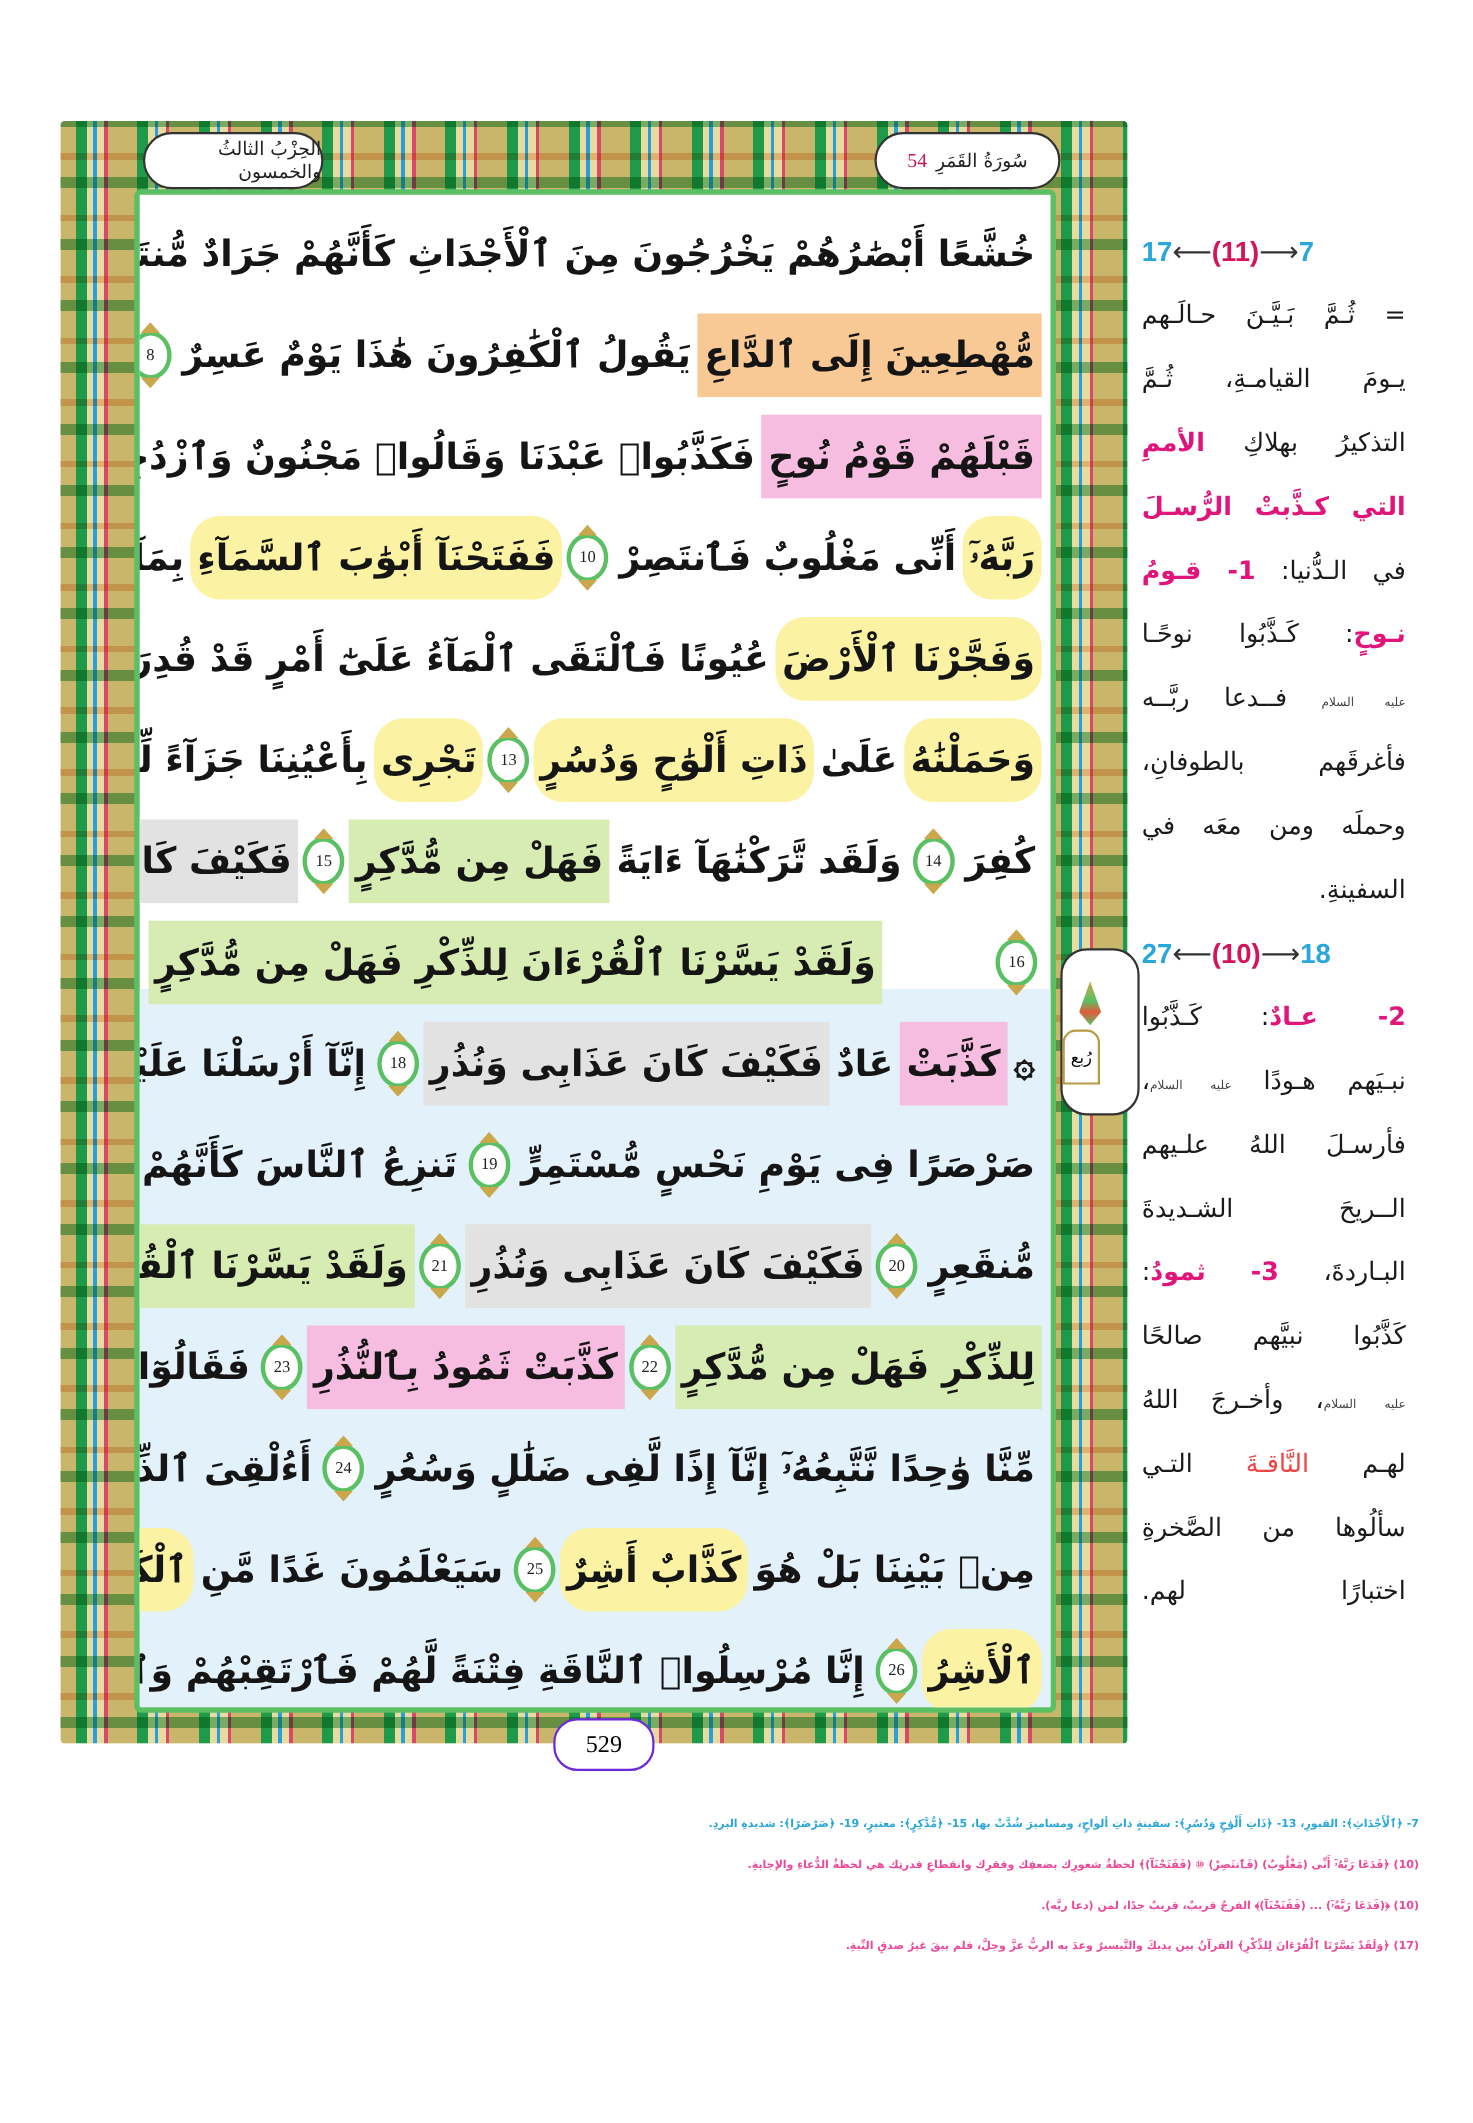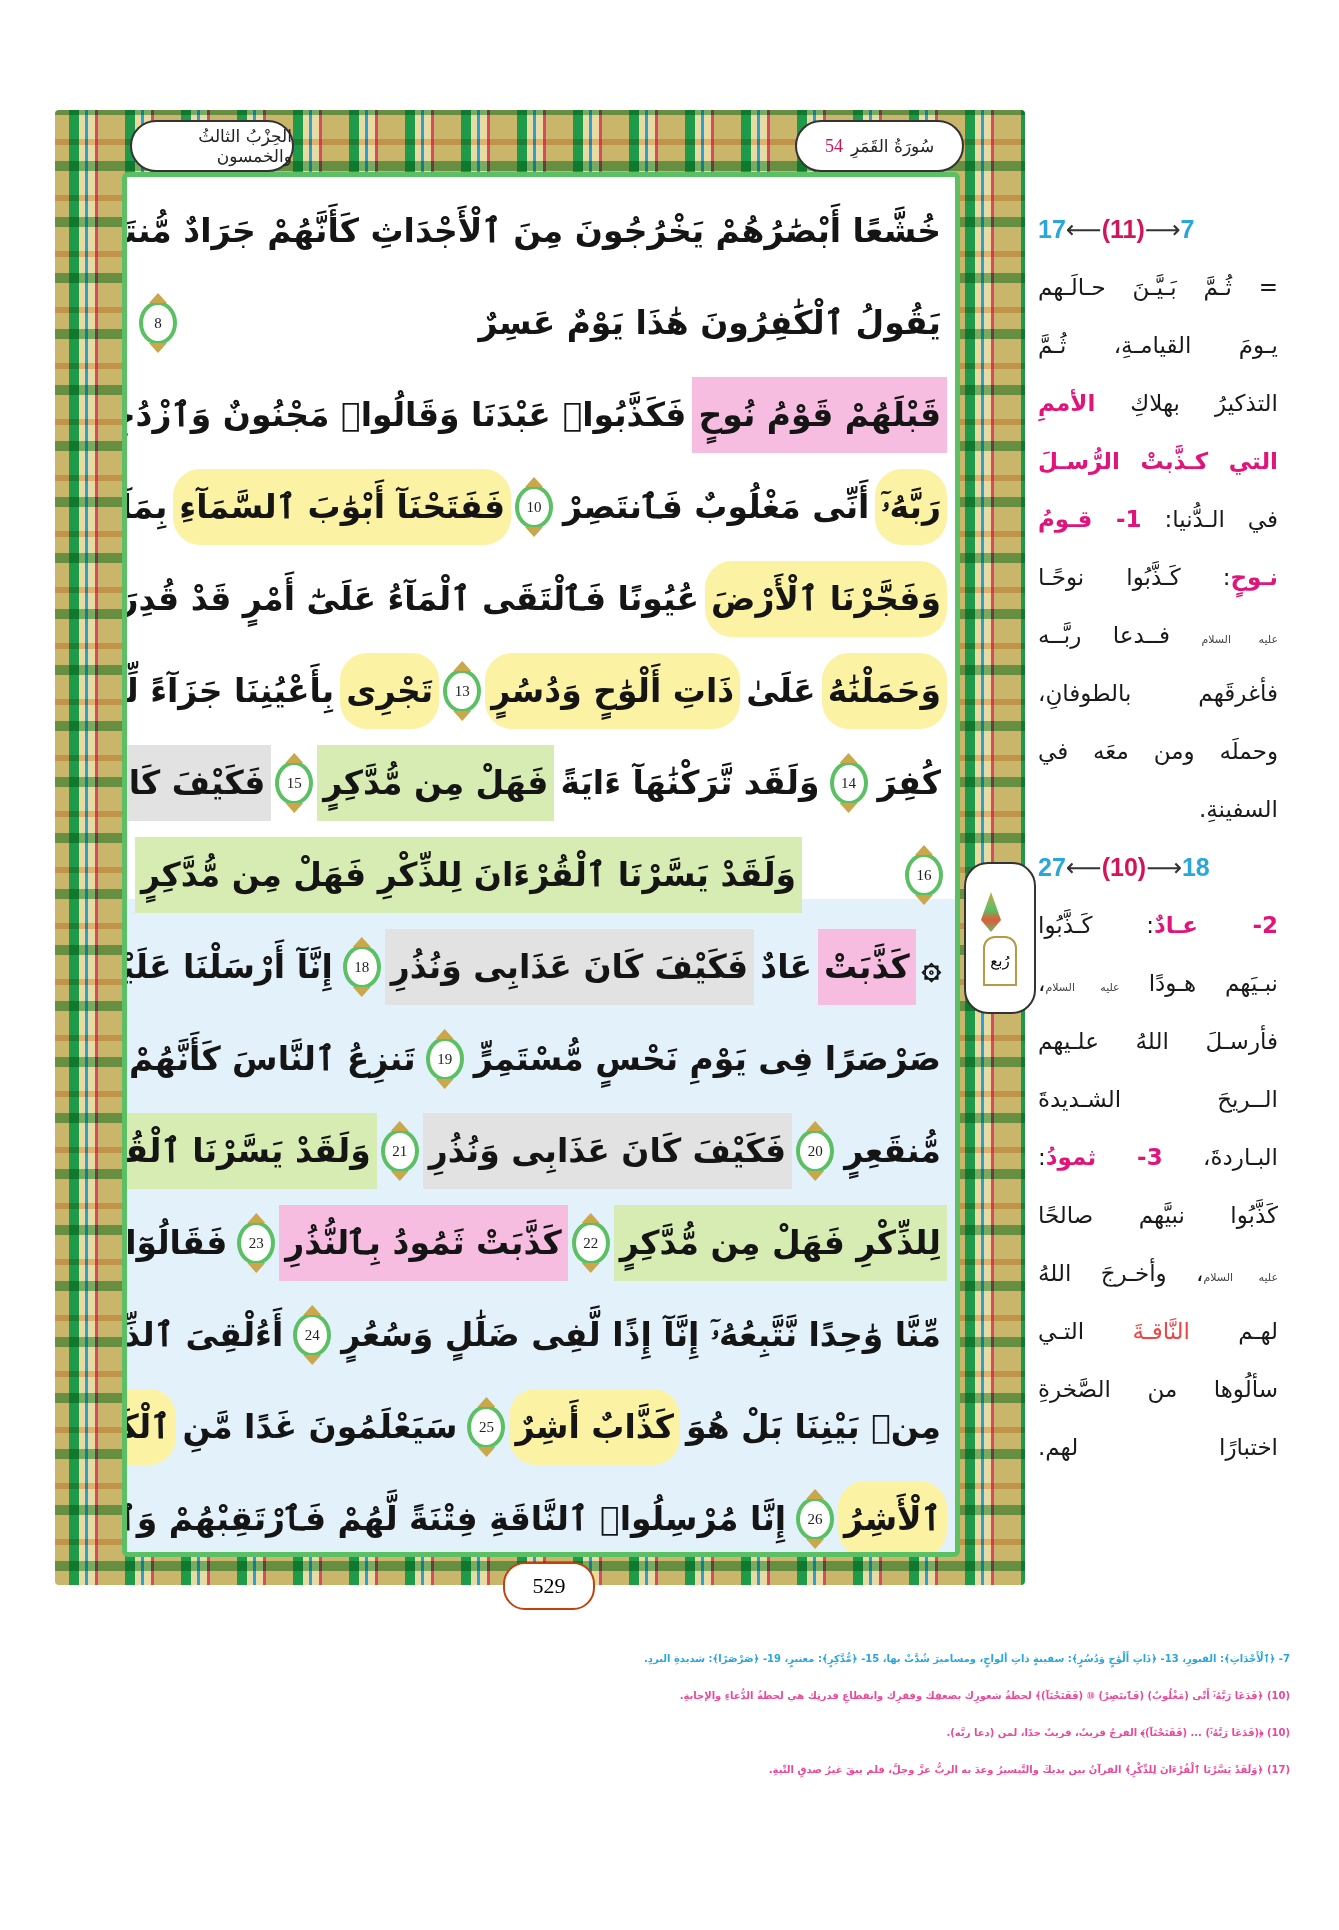--- a/index.html
+++ b/index.html
@@ -28,24 +28,24 @@
   .hl-orange{background:#f9c995;}
   .hl-pink{background:#f6bde0;}
   .hl-yellow{background:#fbf3a3;border-radius:27px;}
   .hl-green{background:#d7ecb2;}
   .hl-gray{background:#e2e2e2;}
   .ayah{display:inline-flex;align-items:center;justify-content:center;width:38px;height:44px;flex:0 0 auto;
     border:4px solid #5bbf63;border-radius:50%;background:#fff;font-family:"Liberation Serif",serif;font-size:15px;font-weight:normal;color:#222;margin:0 4px;position:relative;box-sizing:border-box;}
   .ayah::before,.ayah::after{content:"";position:absolute;left:50%;width:18px;height:10px;margin-left:-9px;background:#c9a74a;}
   .ayah::before{top:-12px;clip-path:polygon(50% 0,100% 100%,0 100%);}
   .ayah::after{bottom:-12px;clip-path:polygon(0 0,100% 0,50% 100%);}
-  .page-num{position:absolute;left:503px;top:1562px;width:88px;height:44px;background:#fff;border:2px solid #c2410c;border-radius:22px;
+  .page-num{position:absolute;left:503px;top:1562px;width:88px;height:44px;background:#fff;border:2px solid #6d28d9;border-radius:22px;
     font-family:"Liberation Serif",serif;font-size:22px;display:flex;align-items:center;justify-content:center;z-index:3;}
   .rub{position:absolute;left:964px;top:862px;width:72px;height:152px;background:#fff;border:2px solid #333;border-radius:24px;z-index:3;
-    display:flex;align-items:flex-end;justify-content:center;padding-bottom:26px;box-sizing:border-box;}
+    display:flex;align-items:flex-end;justify-content:flex-start;padding-bottom:26px;box-sizing:border-box;}
   .rub-inner{width:30px;height:46px;border:2px solid #b89a45;border-radius:12px 12px 0 0;display:flex;align-items:center;justify-content:center;font-size:15px;font-family:"DejaVu Serif",serif;}
   .rub-top{position:absolute;left:15px;top:28px;width:20px;height:40px;background:linear-gradient(#c9a74a,#5bbf63 45%,#e25a3a 70%,#5bbf63);clip-path:polygon(50% 0,100% 70%,50% 100%,0 70%);}
   
   .side{position:absolute;left:1038px;top:200px;width:240px;direction:rtl;font-family:"DejaVu Sans",sans-serif;color:#1a1a1a;}
   .range{direction:ltr;text-align:left;font-family:Liberation Sans, sans-serif;font-weight:bold;font-size:25px;height:58px;line-height:58px;white-space:nowrap;}
   .range .c{color:#29a6dc;}
   .range .m{color:#d4145a;}
   .range .a{color:#333;font-weight:normal;}
   .side-line{font-size:23px;height:58px;line-height:58px;white-space:nowrap;text-align:justify;text-align-last:justify;}
   .pink{color:#e0147a;font-weight:bold;}
@@ -71,20 +71,21 @@
     <span class="num">54</span>
   </div>
 
   <div class="text-panel">
     <div class="blue-zone"></div>
     <div class="lines" id="verse-lines">
         <div class="line">
           <span class="seg">خُشَّعًا أَبْصَٰرُهُمْ يَخْرُجُونَ مِنَ ٱلْأَجْدَاثِ كَأَنَّهُمْ جَرَادٌ مُّنتَشِرٌ</span>
         </div>
         <div class="line">
+          <span class="seg hl-orange">مُّهْطِعِينَ إِلَى ٱلدَّاعِ</span>
           <span class="seg">يَقُولُ ٱلْكَٰفِرُونَ هَٰذَا يَوْمٌ عَسِرٌ</span>
           <span class="ayah">8</span>
         </div>
         <div class="line">
           <span class="seg hl-pink">قَبْلَهُمْ قَوْمُ نُوحٍ</span>
           <span class="seg">فَكَذَّبُوا۟ عَبْدَنَا وَقَالُوا۟ مَجْنُونٌ وَٱزْدُجِرَ</span>
         </div>
         <div class="line">
           <span class="seg hl-yellow">رَبَّهُۥٓ</span>
           <span class="seg">أَنِّى مَغْلُوبٌ فَٱنتَصِرْ</span>

